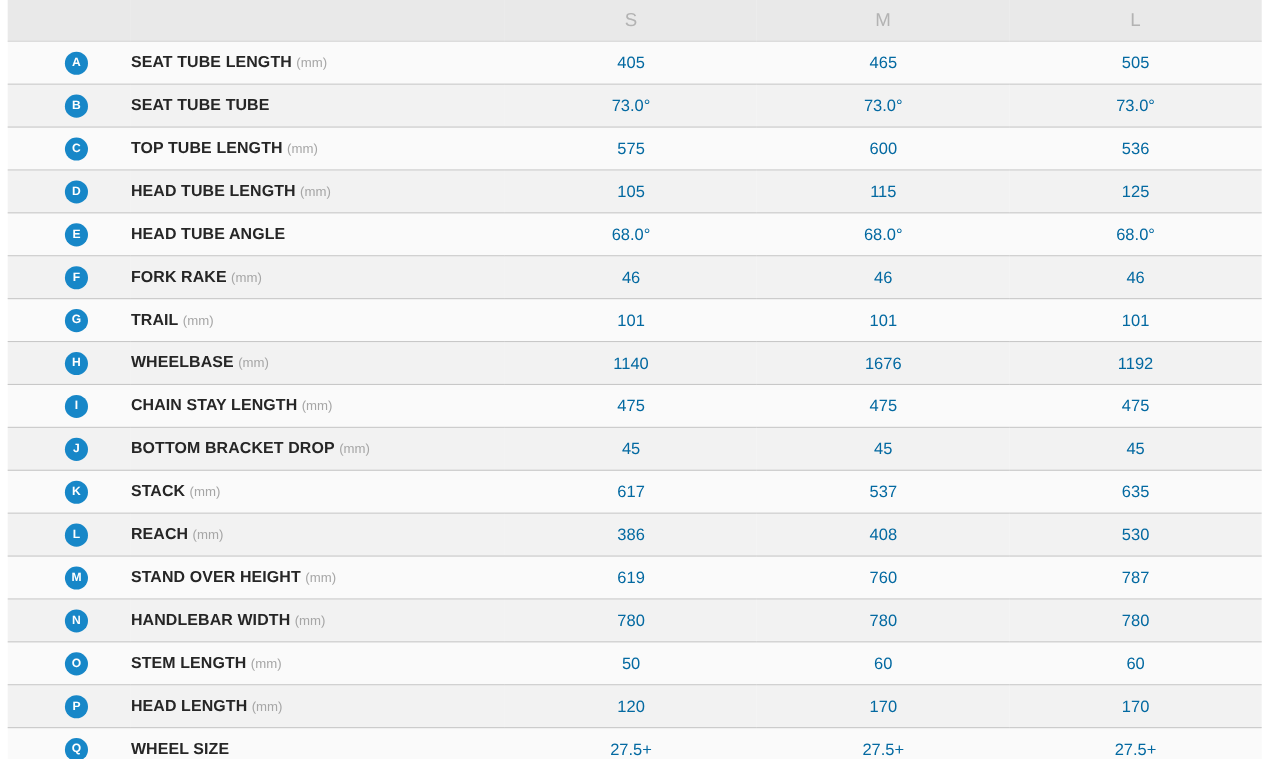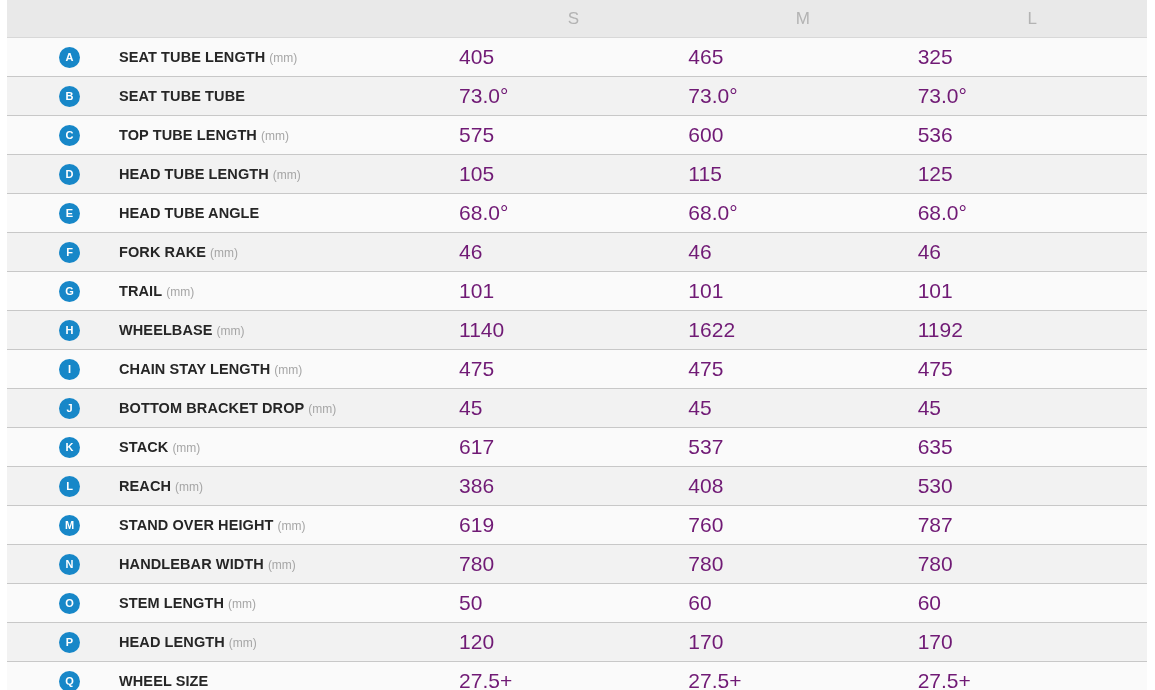--- a/index.html
+++ b/index.html
@@ -114,23 +114,23 @@
     font-size: 12px;
     font-weight: normal;
     color: #a6a6a6;
     margin-left: 4px;
     font-family: "Liberation Sans", sans-serif;
   }
   .label-unit:empty { display: none; }
 
   
   td.value-cell {
-    text-align: left;
-    font-size: 21px;
-    color: #701a75;
+    text-align: center;
+    font-size: 15px;
+    color: #0369a1;
     font-family: "Liberation Sans", sans-serif;
   }
 </style>
 </head>
 <body>
 
 <div class="geo-wrap">
   <table class="geo-table">
     <colgroup>
       <col class="c-badge">
@@ -147,21 +147,21 @@
         <th class="size-head">M</th>
         <th class="size-head">L</th>
       </tr>
     </thead>
     <tbody id="geo-body">
         <tr class="odd">
           <td class="badge-cell"><span class="badge" style="background: rgb(23, 135, 200);">A</span></td>
           <td class="label-cell"><span class="label-main">SEAT TUBE LENGTH</span><span class="label-unit">(mm)</span></td>
           <td class="value-cell">405</td>
           <td class="value-cell">465</td>
-          <td class="value-cell">325</td>
+          <td class="value-cell">505</td>
         </tr>
         <tr class="even">
           <td class="badge-cell"><span class="badge" style="background: rgb(23, 135, 200);">B</span></td>
           <td class="label-cell"><span class="label-main">SEAT TUBE TUBE</span></td>
           <td class="value-cell">73.0°</td>
           <td class="value-cell">73.0°</td>
           <td class="value-cell">73.0°</td>
         </tr>
         <tr class="odd">
           <td class="badge-cell"><span class="badge" style="background: rgb(23, 135, 200);">C</span></td>
@@ -195,21 +195,21 @@
           <td class="badge-cell"><span class="badge" style="background: rgb(23, 135, 200);">G</span></td>
           <td class="label-cell"><span class="label-main">TRAIL</span><span class="label-unit">(mm)</span></td>
           <td class="value-cell">101</td>
           <td class="value-cell">101</td>
           <td class="value-cell">101</td>
         </tr>
         <tr class="even">
           <td class="badge-cell"><span class="badge" style="background: rgb(23, 135, 200);">H</span></td>
           <td class="label-cell"><span class="label-main">WHEELBASE</span><span class="label-unit">(mm)</span></td>
           <td class="value-cell">1140</td>
-          <td class="value-cell">1622</td>
+          <td class="value-cell">1676</td>
           <td class="value-cell">1192</td>
         </tr>
         <tr class="odd">
           <td class="badge-cell"><span class="badge" style="background: rgb(23, 135, 200);">I</span></td>
           <td class="label-cell"><span class="label-main">CHAIN STAY LENGTH</span><span class="label-unit">(mm)</span></td>
           <td class="value-cell">475</td>
           <td class="value-cell">475</td>
           <td class="value-cell">475</td>
         </tr>
         <tr class="even">

